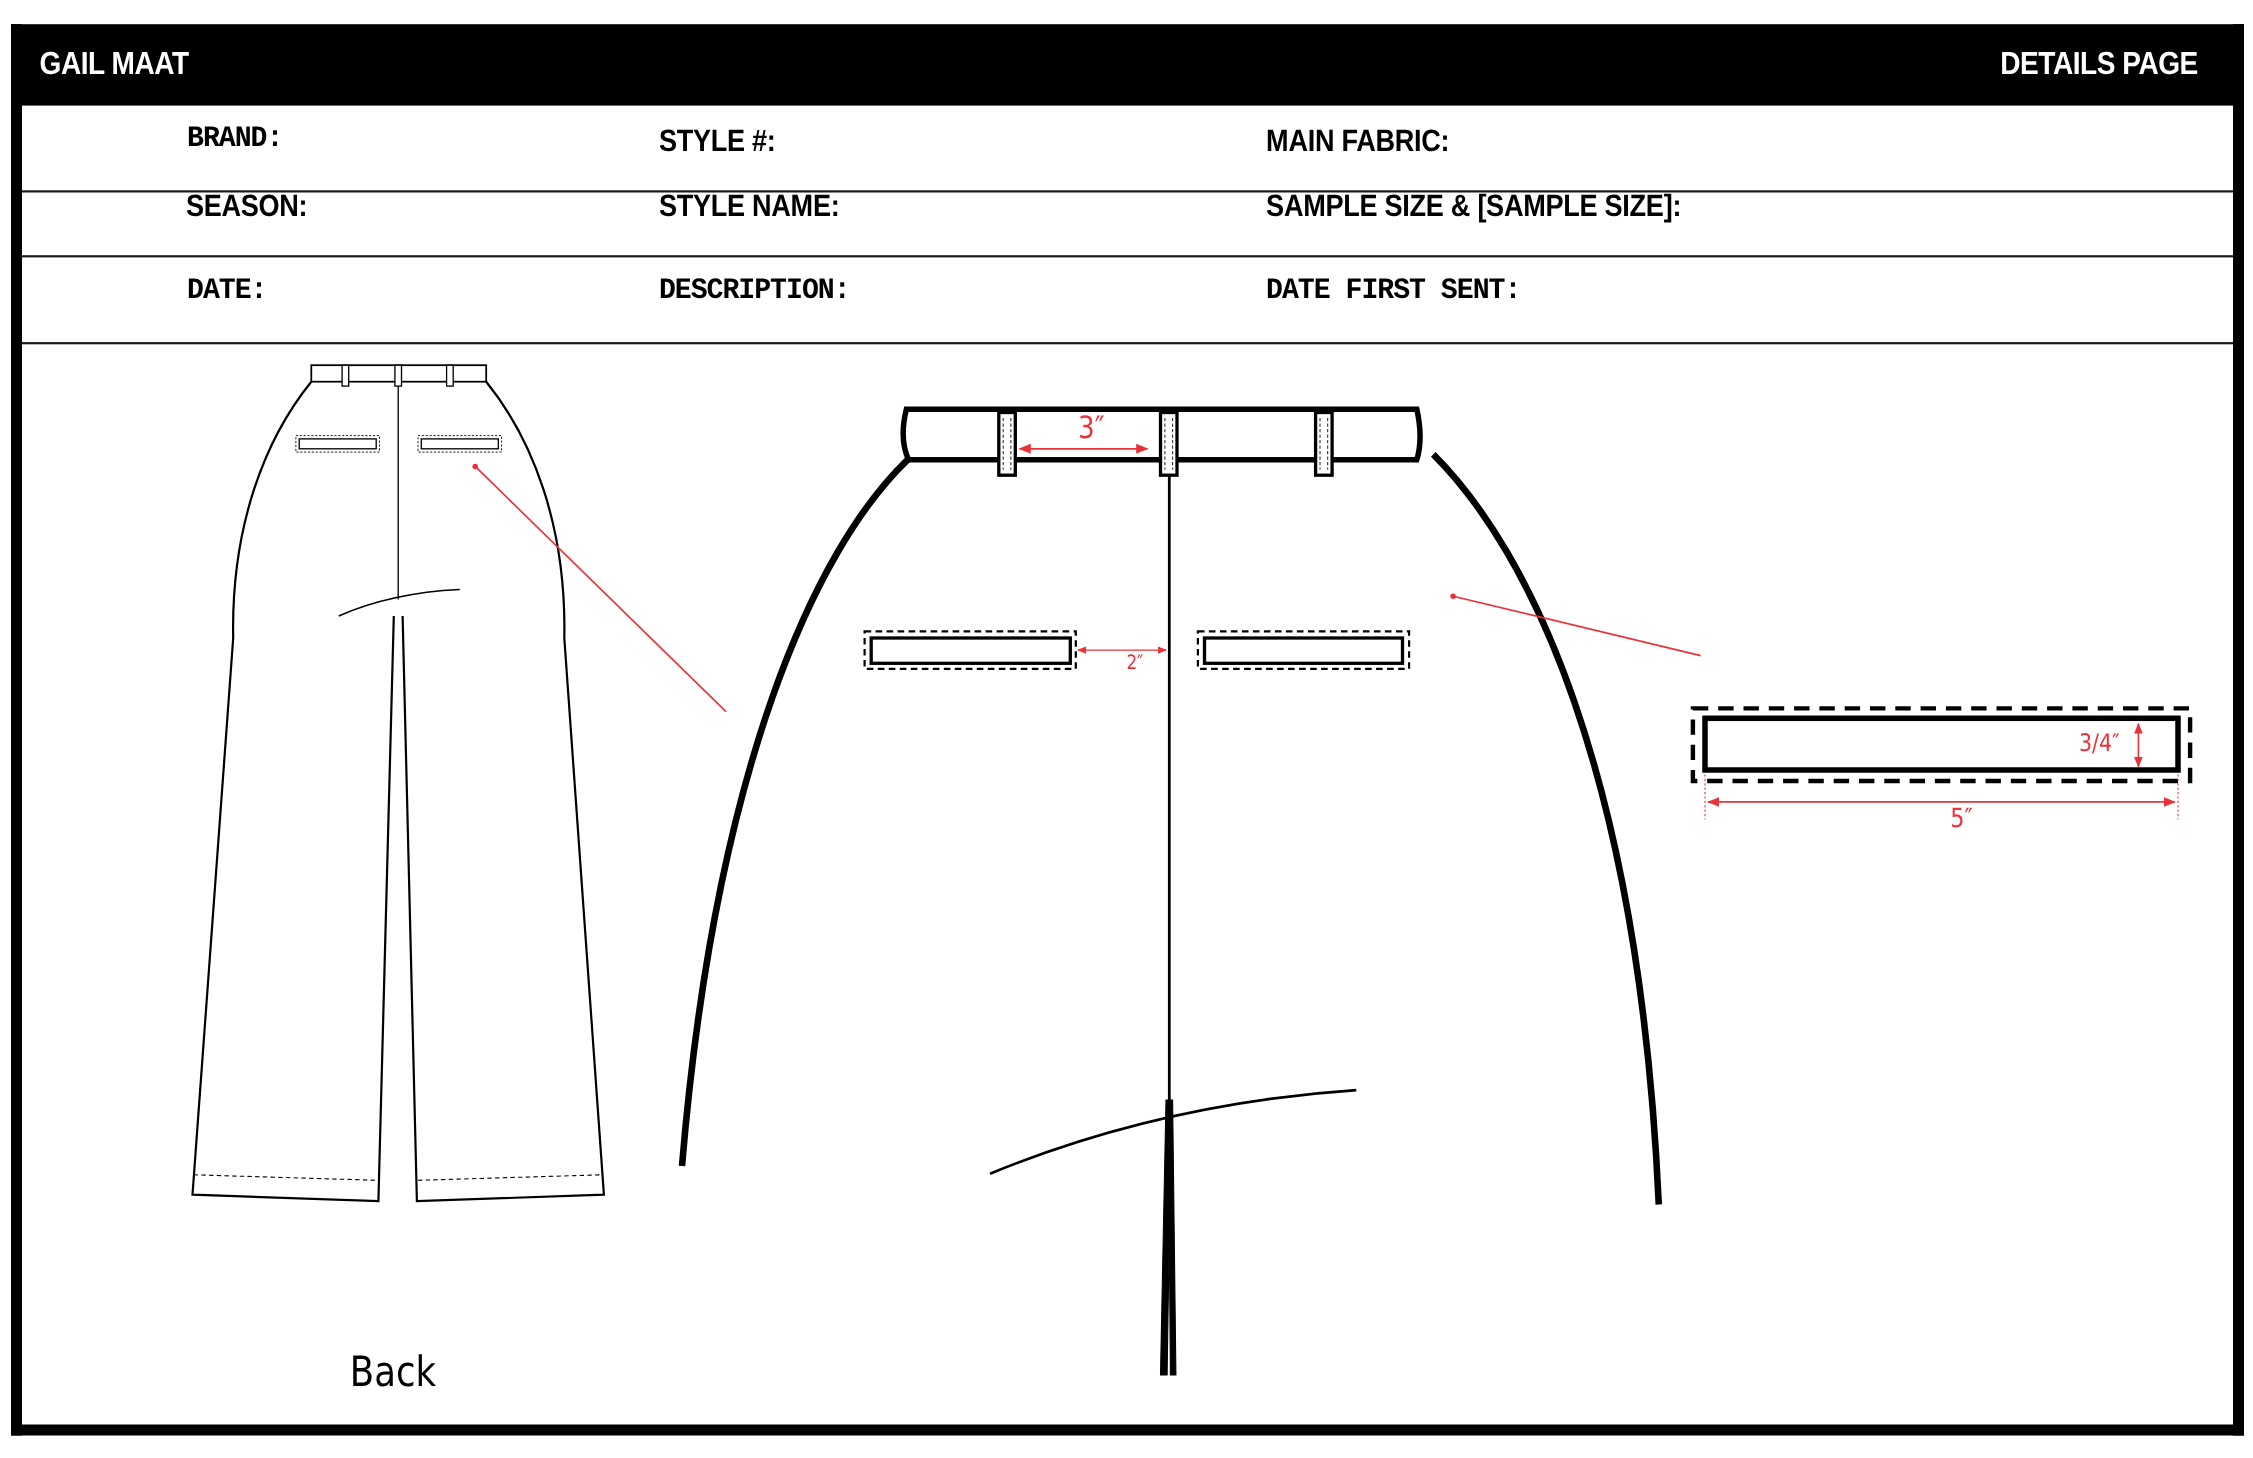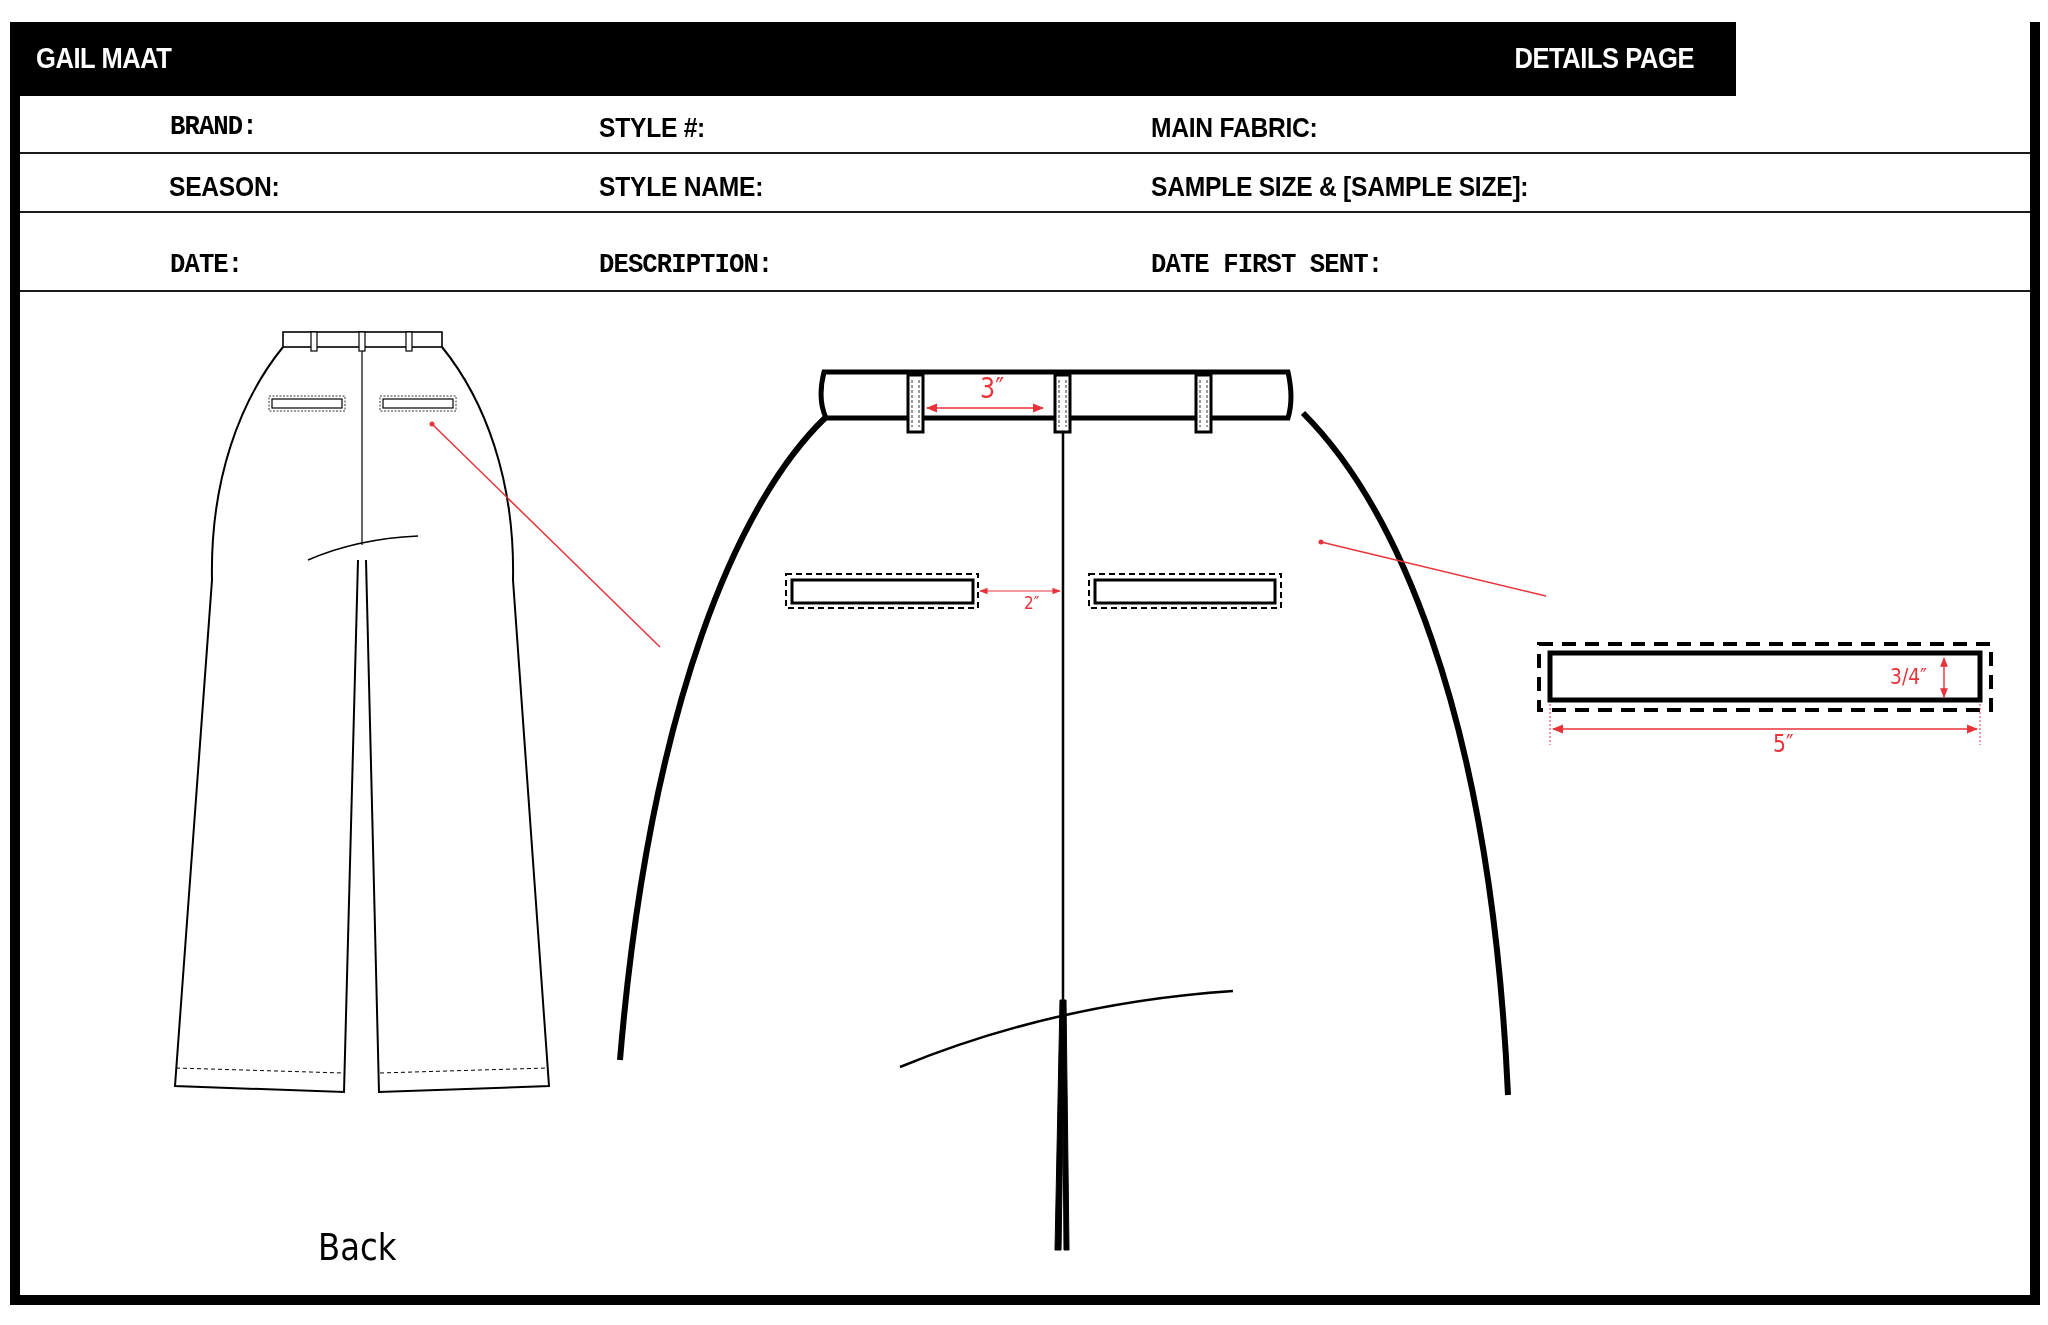--- a/index.html
+++ b/index.html
@@ -1,21 +1,21 @@
 <!DOCTYPE html>
 <html><head>
 <meta charset="utf-8">
 <style>
   html, body { margin:0; padding:0; background:#ffffff; }
   body { width:2048px; height:1325px; position:relative; overflow:hidden; font-family:"Liberation Sans", sans-serif; }
   .sheet { position:absolute; left:10px; top:22px; width:2030px; height:1283px; box-sizing:border-box; border:10px solid #000; border-top:0; background:#fff; }
-  .topbar { position:absolute; left:10px; top:22px; width:1726px; height:74px; background:#000; color:#fff; }
+  .topbar { position:absolute; left:10px; top:22px; width:2030px; height:74px; background:#000; color:#fff; }
   .topbar .brand { position:absolute; left:26px; top:20px; font-size:29px; font-weight:bold; letter-spacing:-0.5px; transform:scaleX(0.88); transform-origin:left center; }
   .topbar .page { position:absolute; right:42px; top:20px; font-size:29px; font-weight:bold; letter-spacing:-0.5px; transform:scaleX(0.88); transform-origin:right center; }
-  .row { position:absolute; left:20px; width:2010px; height:58px; border-bottom:2px solid #1a1a1a; box-sizing:border-box; }
+  .row { position:absolute; left:20px; width:2010px; height:79px; border-bottom:2px solid #1a1a1a; box-sizing:border-box; }
   .lbl { position:absolute; top:16px; font-size:28px; font-weight:bold; color:#000; letter-spacing:-0.3px; transform:scaleX(0.88); transform-origin:left center; white-space:nowrap; }
   .lbl.serifish { font-family:"Liberation Mono", monospace; font-size:27px; transform:scaleX(0.95); letter-spacing:-1px; }
   svg.drawing { position:absolute; left:0; top:0; }
   .back-label { position:absolute; left:318px; top:1225px; font-size:38px; font-family:"DejaVu Sans", sans-serif; color:#000; transform:scaleX(0.85); transform-origin:left top; }
   .dim { position:absolute; color:#e8333a; font-family:"DejaVu Sans", sans-serif; transform:scaleX(0.85); transform-origin:left top; white-space:nowrap; }
 </style>
 </head>
 <body>
 
 <div class="sheet"></div>

